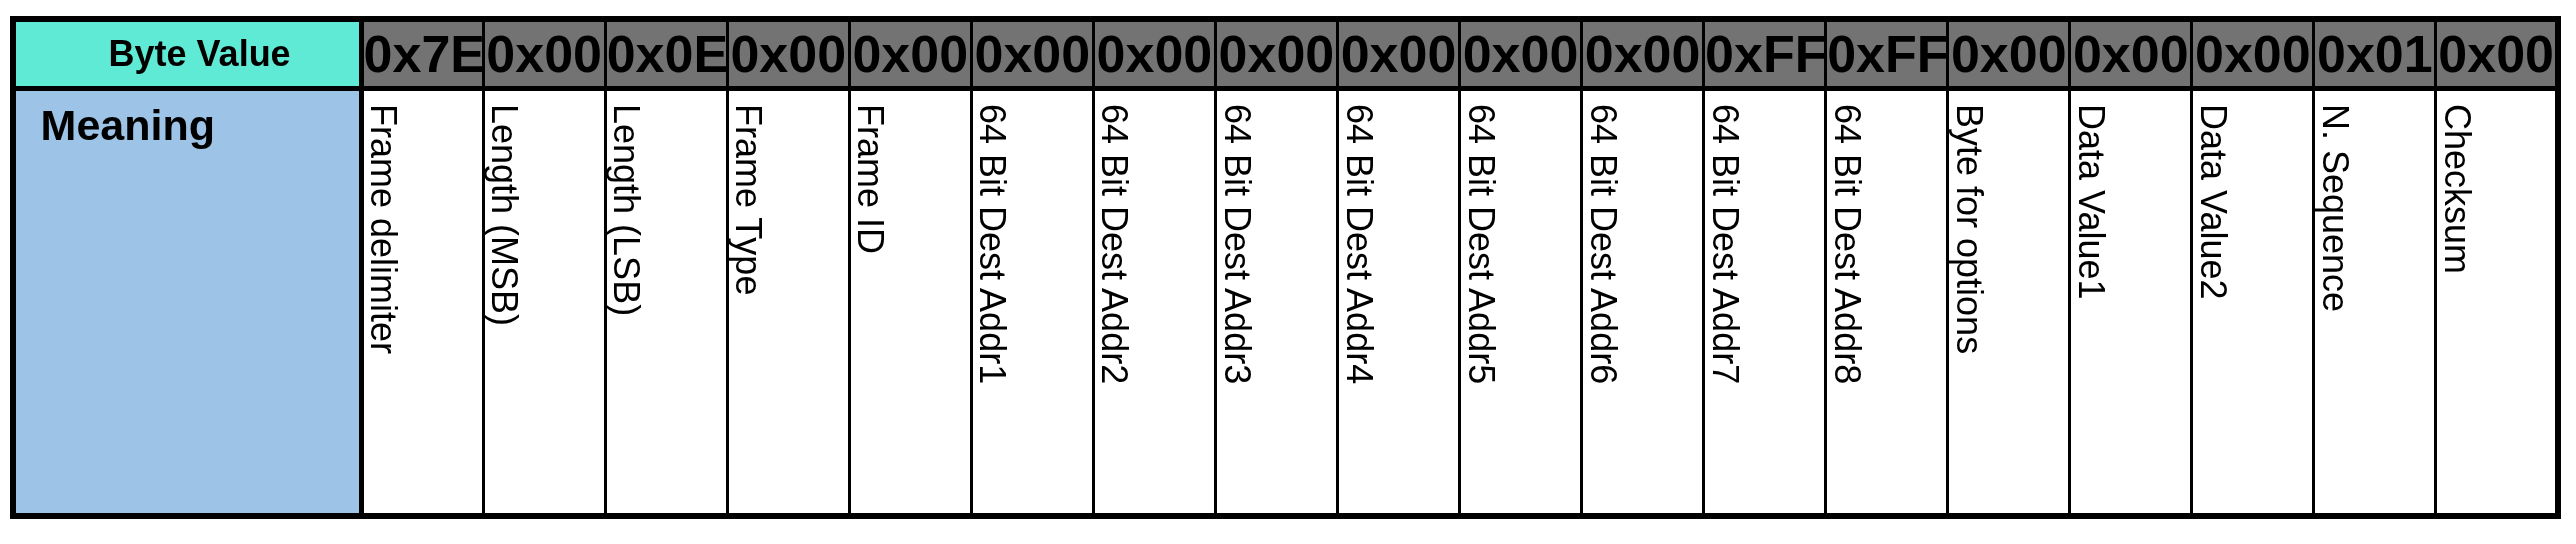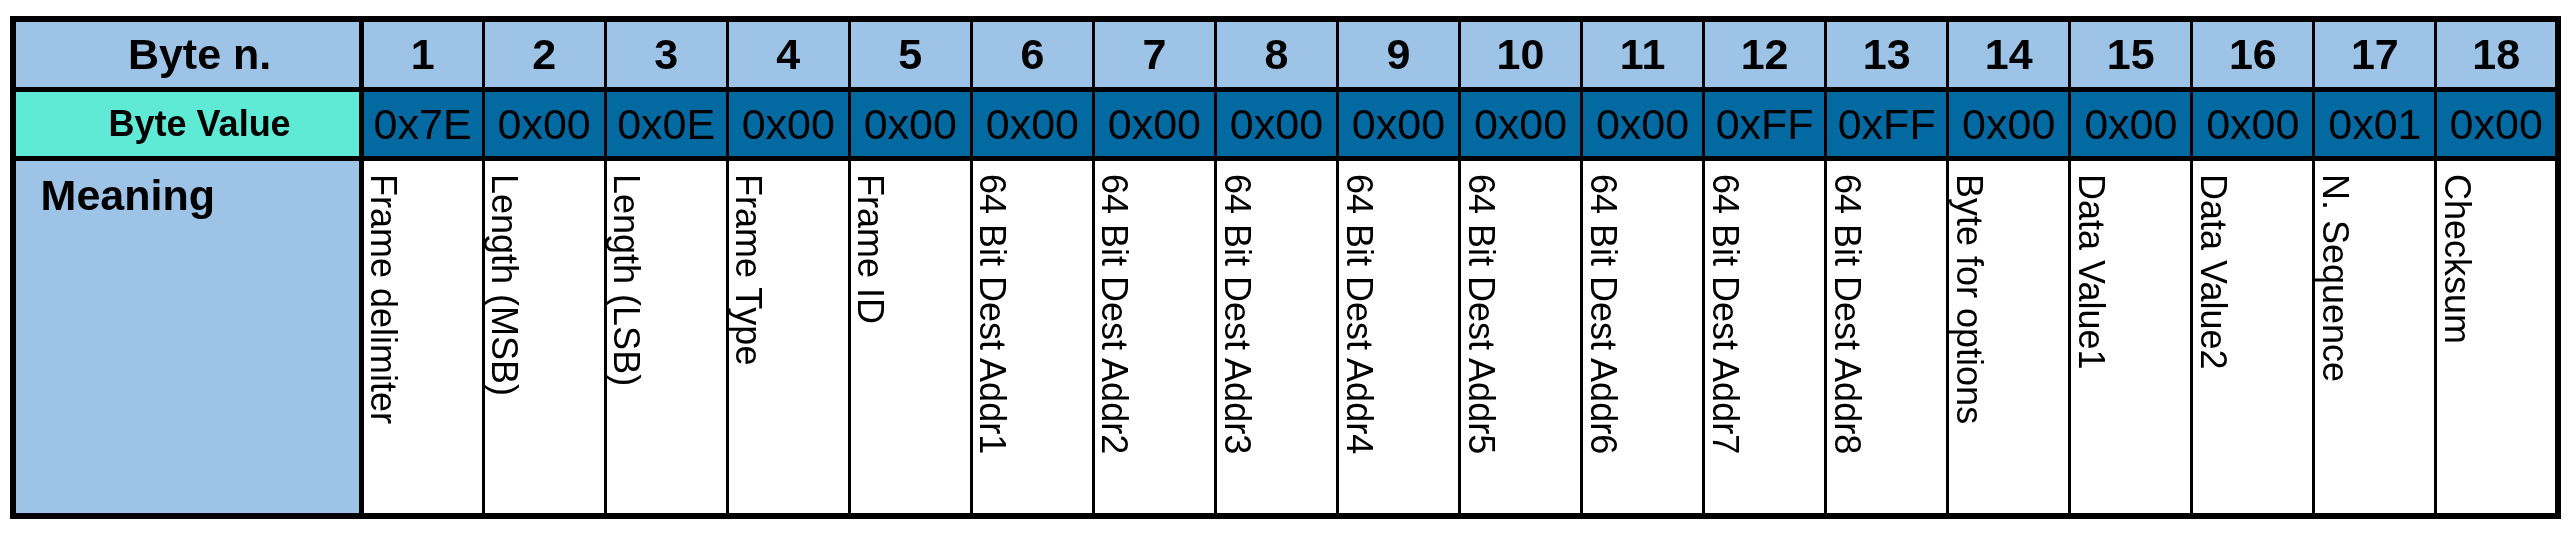--- a/index.html
+++ b/index.html
@@ -43,25 +43,26 @@
   tr.num-row td {
     height: 65px;
     background: #9DC3E6;
     font-weight: bold;
     font-size: 43px;
     text-align: center;
     vertical-align: middle;
   }
   tr.val-row td {
     height: 64px;
-    background: #0369a1;
-    font-size: 43px;
+    background: #737373;
+    font-size: 52px;
     text-align: center;
     vertical-align: middle;
     border-top-width: 5px;
+    font-weight: bold;
   }
   tr.val-row td.rowhead {
     background: #5eead4;
     font-size: 36px;
     font-weight: bold;
   }
   tr.meaning-row td {
     background: #ffffff;
     border-top-width: 5.8px;
     vertical-align: top;
@@ -81,41 +82,20 @@
     padding-top: 13px;
     white-space: nowrap;
   }
 </style>
 </head>
 <body>
 
 <div class="canvas">
   <table class="frame-table">
     <tbody>
-      <tr class="num-row">
-        <td class="rowhead">Byte n.</td>
-      <td>1</td>
-          <td>2</td>
-          <td>3</td>
-          <td>4</td>
-          <td>5</td>
-          <td>6</td>
-          <td>7</td>
-          <td>8</td>
-          <td>9</td>
-          <td>10</td>
-          <td>11</td>
-          <td>12</td>
-          <td>13</td>
-          <td>14</td>
-          <td>15</td>
-          <td>16</td>
-          <td>17</td>
-          <td>18</td>
-        </tr>
       <tr class="val-row">
         <td class="rowhead">Byte Value</td>
       <td>0x7E</td>
           <td>0x00</td>
           <td>0x0E</td>
           <td>0x00</td>
           <td>0x00</td>
           <td>0x00</td>
           <td>0x00</td>
           <td>0x00</td>

